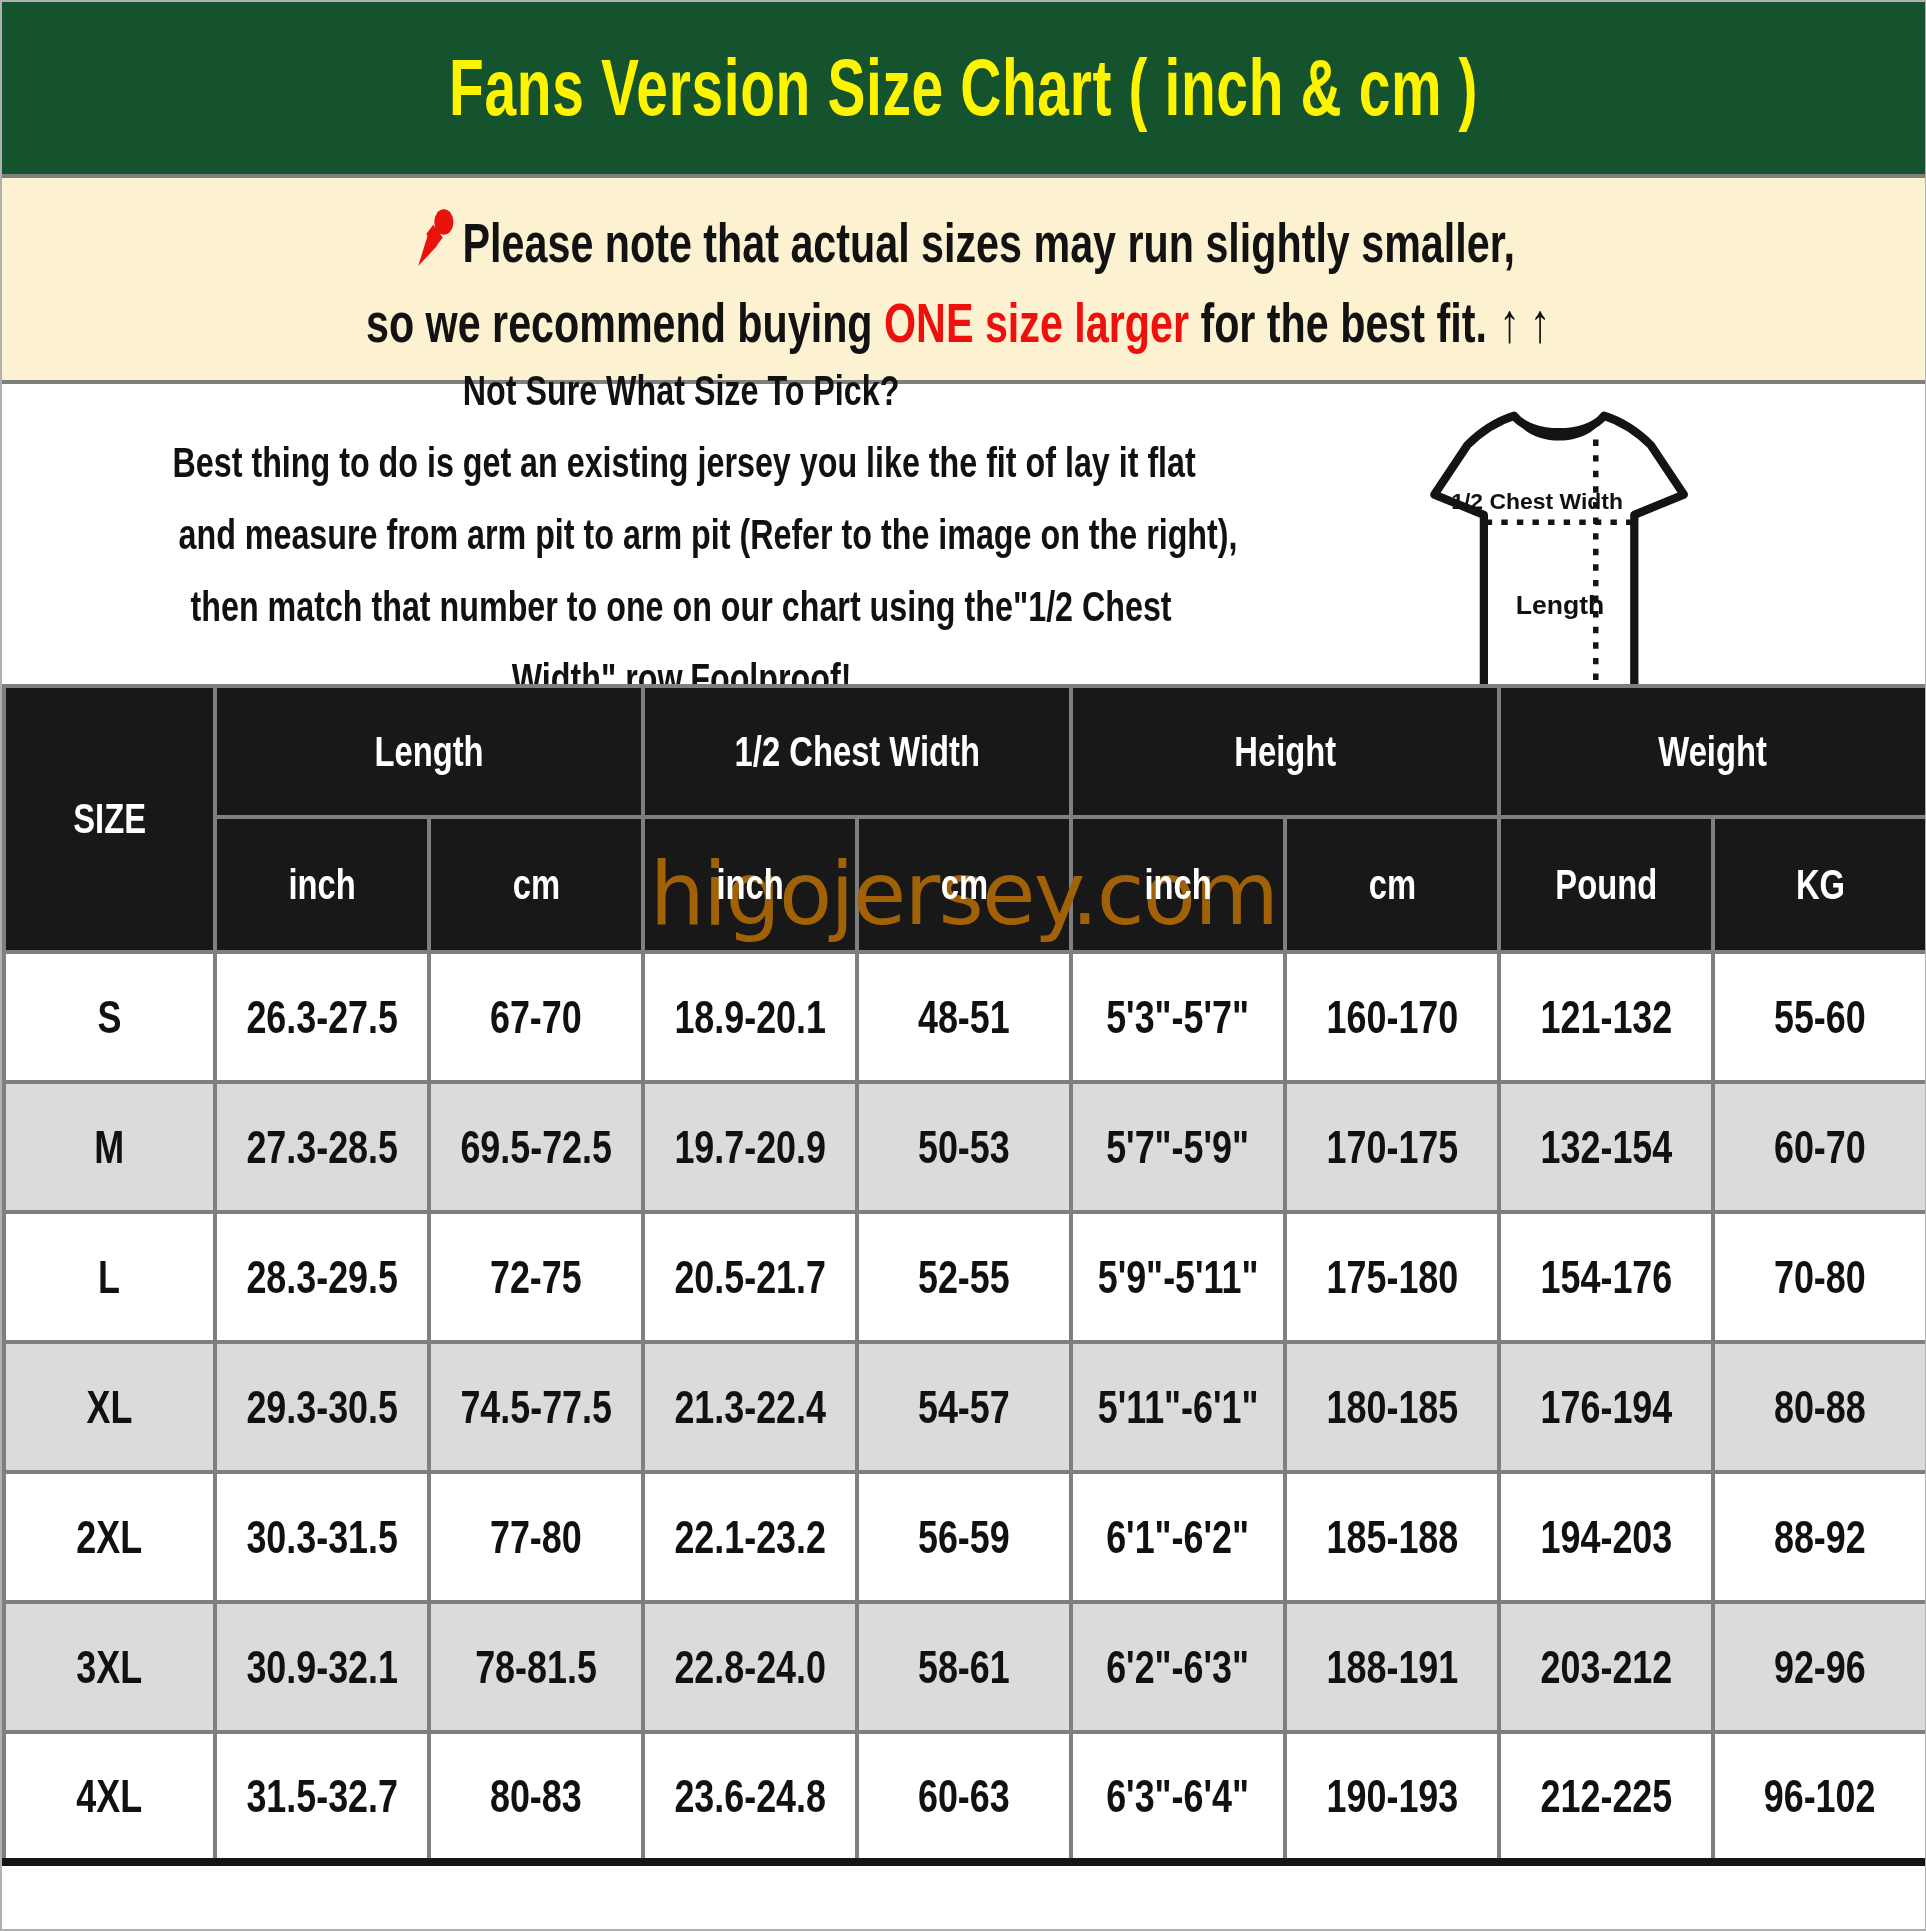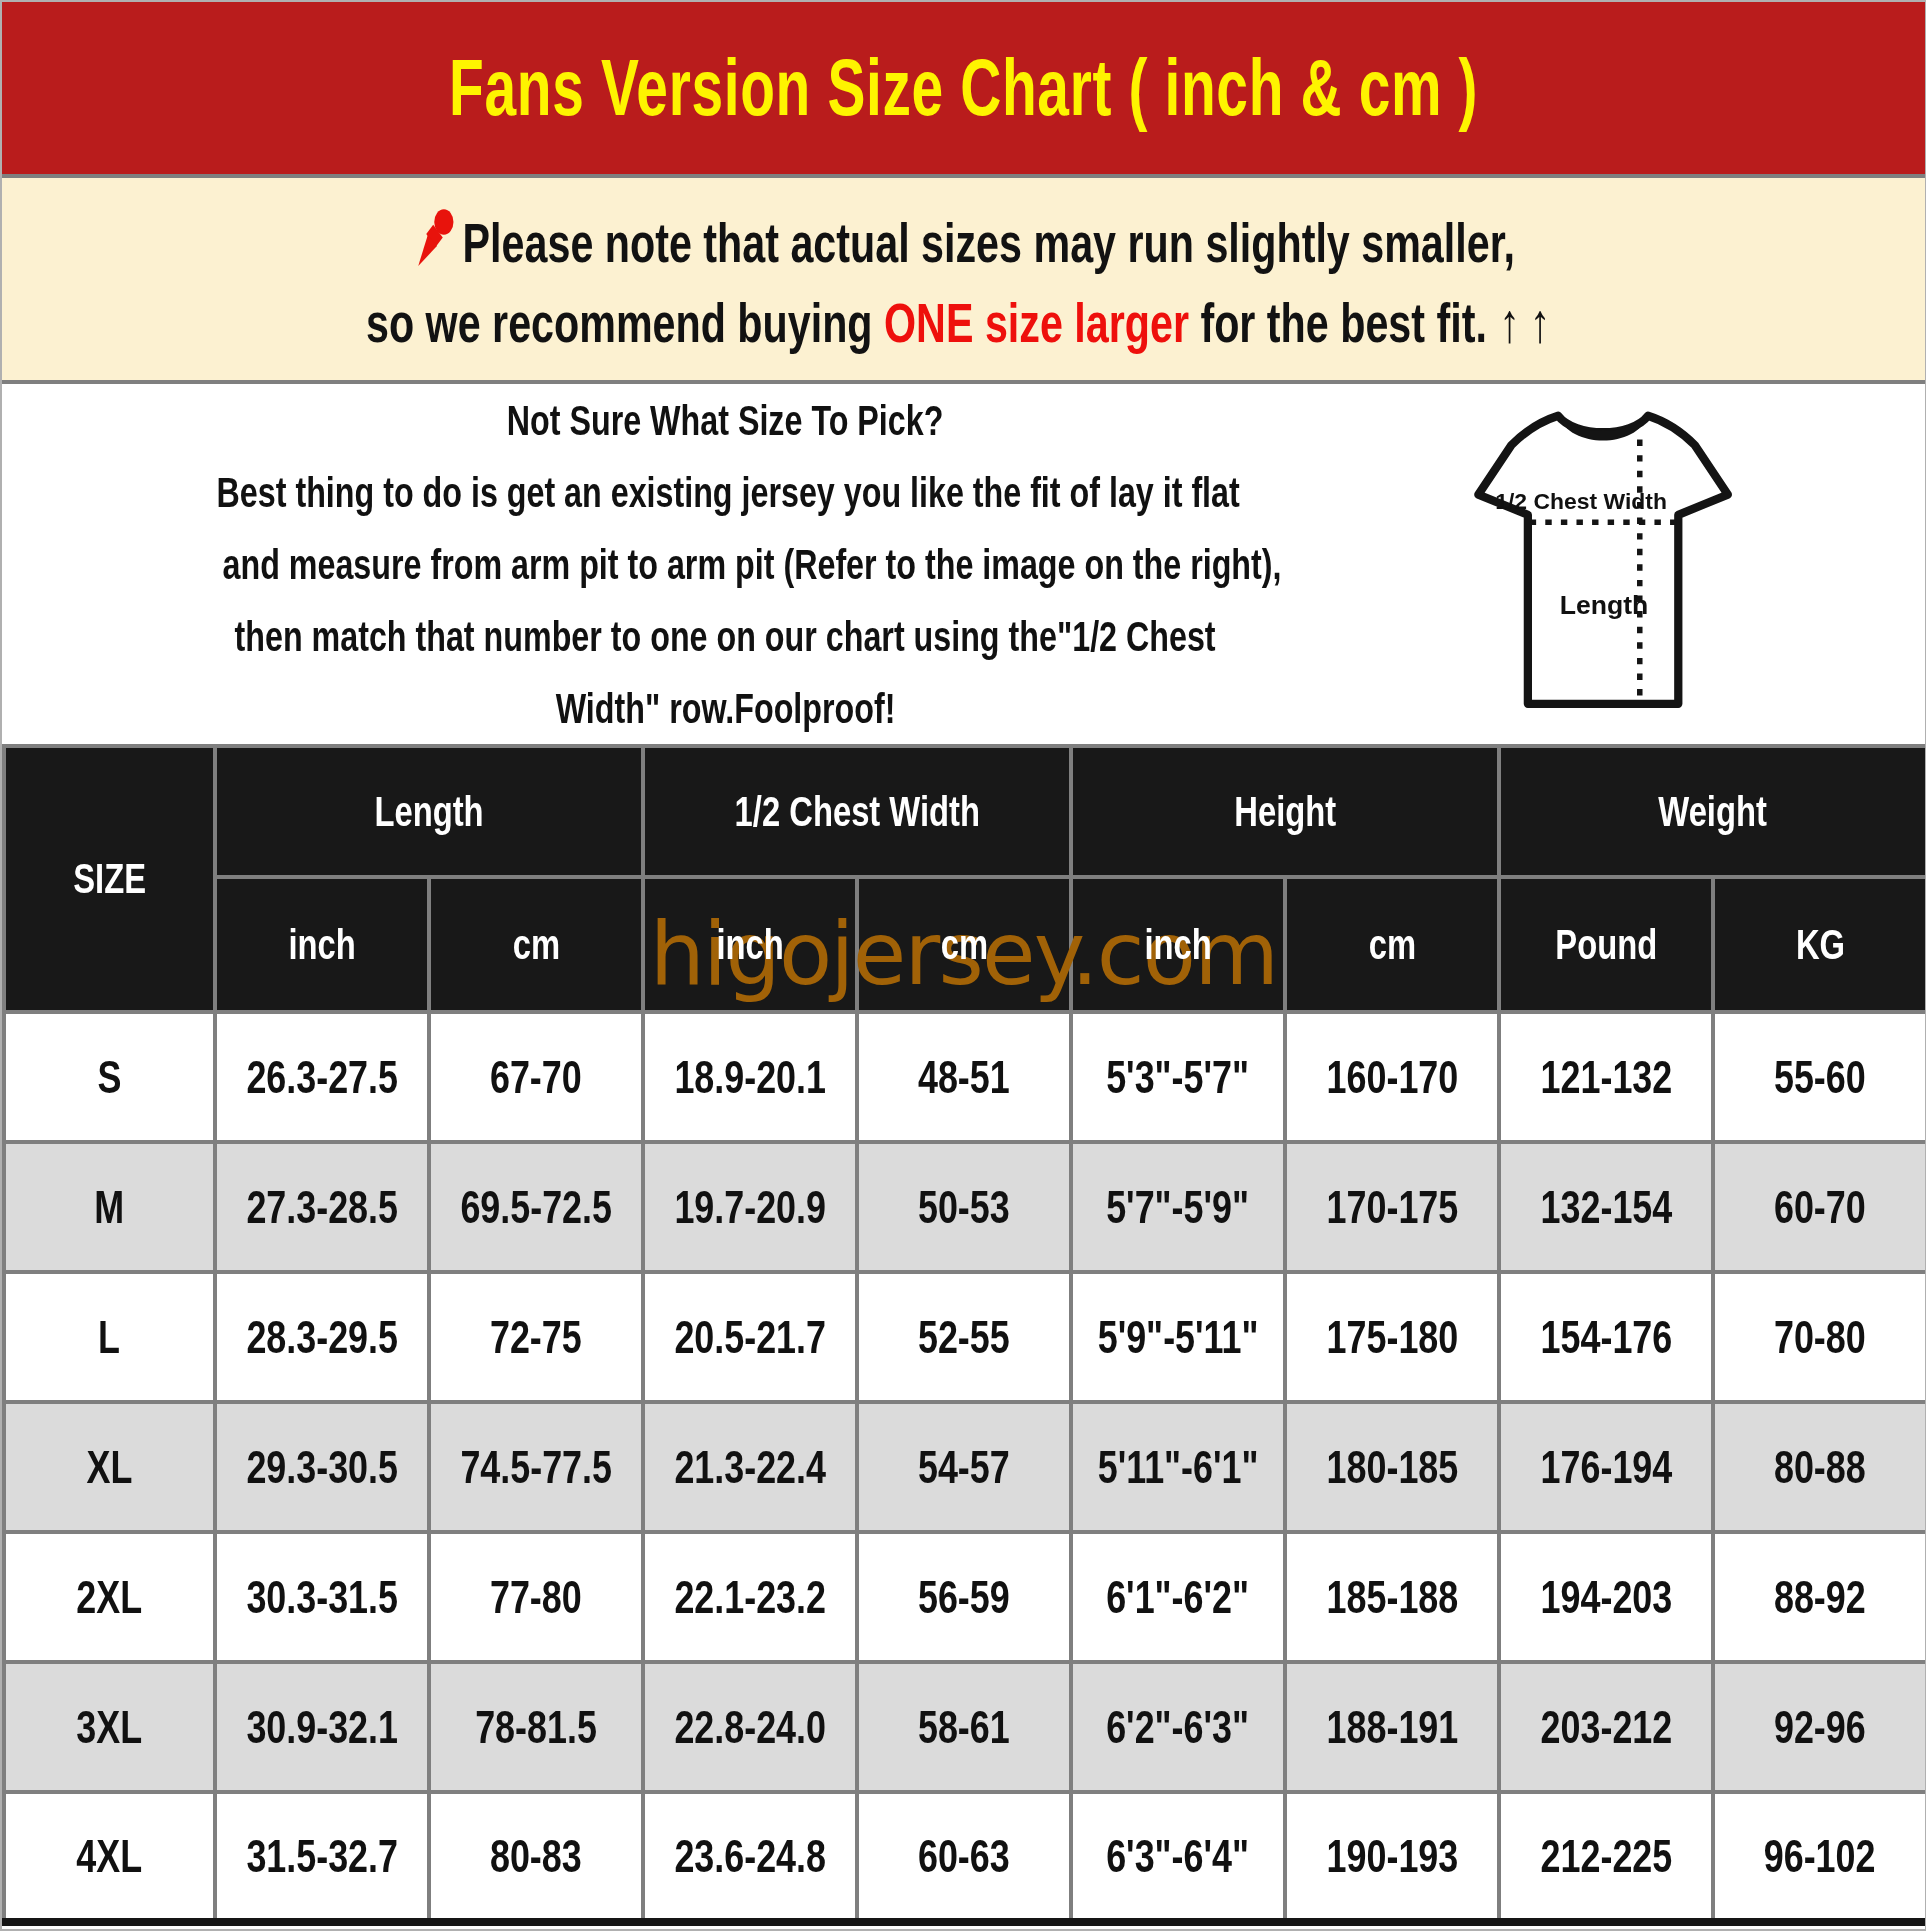--- a/index.html
+++ b/index.html
@@ -4,32 +4,32 @@
 <style>
   * { margin:0; padding:0; box-sizing:border-box; }
   body { width:1927px; font-family:"Liberation Sans","DejaVu Sans",sans-serif; background:#ffffff; }
   .page { width:1927px; height:1931px; border:2.8px solid #b0b0b0; background:#ffffff; overflow:hidden; }
 
   
   .sqz72 { display:inline-block; transform:scaleX(0.72); transform-origin:center; white-space:nowrap; }
   .sqz75 { display:inline-block; transform:scaleX(0.75); transform-origin:center; white-space:nowrap; }
   .cond  { display:inline-block; transform:scaleX(0.78); transform-origin:center; white-space:nowrap; }
 
-  .title-bar { height:176px; background:#b91c1c; display:flex; align-items:center; justify-content:center;
+  .title-bar { height:176px; background:#14532d; display:flex; align-items:center; justify-content:center;
                border-bottom:4.6px solid #7f7f7f; }
   .title-bar .t { color:#fef400; font-size:79px; font-weight:bold; letter-spacing:0.9px; }
 
   .note { height:206px; background:#fcf1d1; display:flex; flex-direction:column; align-items:center;
           justify-content:center; gap:16px; border-bottom:4.6px solid #7f7f7f; }
   .note-line { font-size:55px; font-weight:bold; color:#121212; }
   .note-line .red { color:#ee100c; }
   .pin-svg { vertical-align:-13px; margin-right:3.7px; }
   .arrows { font-weight:900; margin-left:16.5px; letter-spacing:13px; }
 
-  .instructions { height:360px; background:#ffffff; position:relative;margin-left:44px; }
+  .instructions { height:300px; background:#ffffff; position:relative; }
   .guide-text { position:absolute; left:0; top:0; width:1359px; height:100%;
                 display:flex; flex-direction:column; justify-content:center;
                 text-align:center; font-size:43px; font-weight:bold; color:#111; line-height:72px; }
   .shirt-box { position:absolute; left:1425px; top:24px; }
   .shirt-box text { font-family:"Liberation Sans","DejaVu Sans",sans-serif; font-weight:bold; fill:#111; }
 
   .table-wrap { position:relative; }
   .watermark { position:absolute; top:167px; left:50%; transform:translateX(-50%);
                font-family:"DejaVu Sans",sans-serif; font-size:87px; font-weight:400;
                letter-spacing:-1.8px; color:#a16207; z-index:5; pointer-events:none; line-height:1; }

